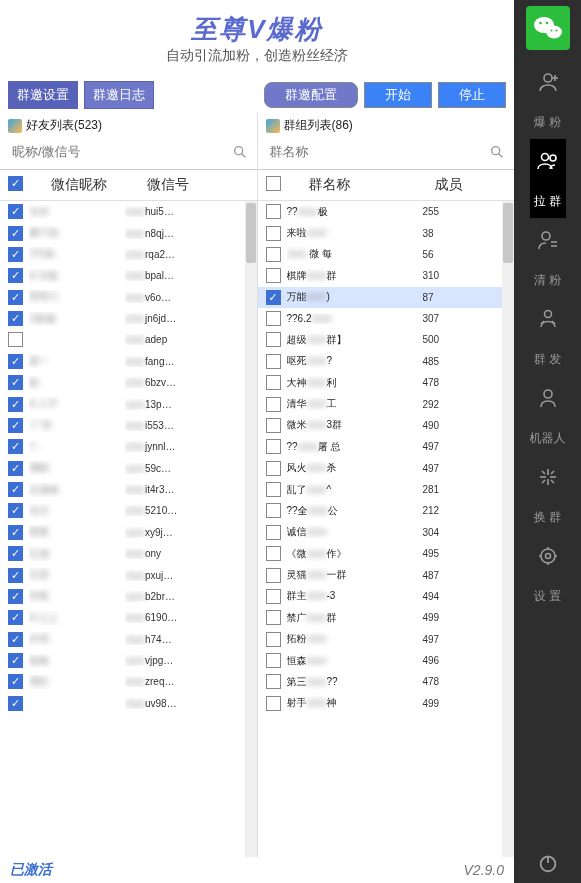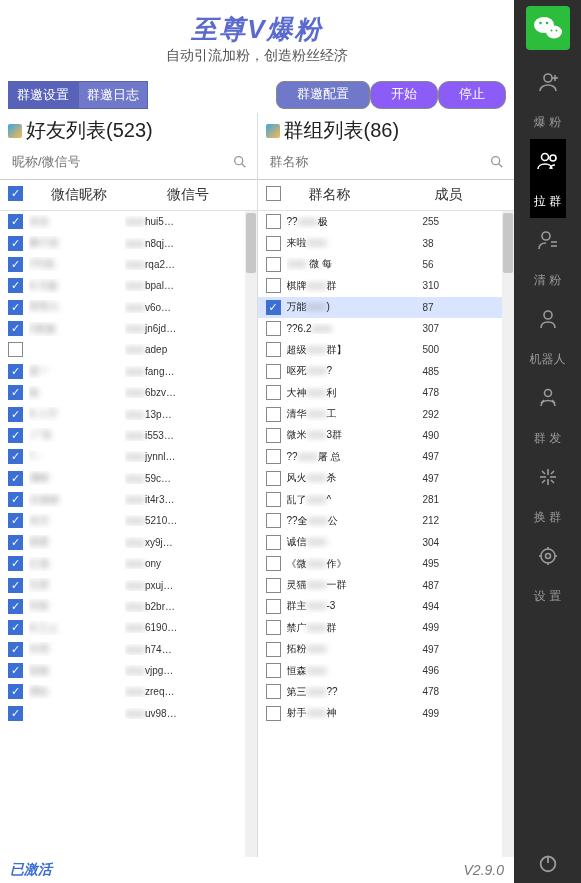--- a/index.html
+++ b/index.html
@@ -1,38 +1,38 @@
 <!DOCTYPE html>
 <html><head>
 <meta charset="utf-8">
 <style>
 * { box-sizing: border-box; margin: 0; padding: 0; font-family: "Microsoft YaHei", sans-serif; }
 body { width: 581px; height: 883px; display: flex; background: #fff; overflow: hidden; }
 .main { flex: 1; display: flex; flex-direction: column; }
 .titlebar { text-align: center; padding: 12px 0 4px; }
 .titlebar h1 { color: #5a6acf; font-size: 26px; font-weight: bold; font-style: italic; letter-spacing: 2px; }
 .subtitle { color: #555; font-size: 14px; padding-bottom: 8px; }
-.toolbar { display: flex; padding: 4px 8px; }
+.toolbar { display: flex; align-items: center; padding: 4px 8px; gap: 6px; }
 .tab { background: #6f78c9; color: #fff; padding: 4px 8px; font-size: 13px; cursor: pointer; border: 1px solid #5a63b0; }
 .tab.active { background: #5862b8; }
 .spacer { flex: 1; }
 .btn { padding: 3px 20px; font-size: 13px; color: #fff; border: 1px solid #888; cursor: pointer; }
-.btn-primary { background: #8b5cf6; border-radius: 11px; }
+.btn-primary { background: #3b82f6; }
 .btn-sec { background: #6f78c9; border-radius: 8px; }
 .panels { display: flex; flex: 1; min-height: 0; }
 .panel { flex: 1; display: flex; flex-direction: column; border-right: 1px solid #ddd; min-height: 0; }
 .panel:last-child { border-right: none; }
-.panel-hdr { display: flex; align-items: center; padding: 4px 8px; font-size: 20px; color: #222; gap: 4px; }
+.panel-hdr { display: flex; align-items: center; padding: 4px 8px; font-size: 12px; color: #222; gap: 4px; }
 .sm-icon { width: 14px; height: 14px; background: linear-gradient(135deg,#3ba6e0,#ffb84d); border-radius: 2px; }
 .search { display: flex; align-items: center; padding: 0 8px 4px; border-bottom: 1px solid #ccc; }
 .search input { flex: 1; border: none; outline: none; padding: 6px 4px; font-size: 13px; color: #999; }
 .search .mag { width: 18px; height: 18px; display: flex; align-items: center; justify-content: center; color: #999; cursor: pointer; }
 .cols { display: flex; padding: 6px 8px 6px 8px; font-size: 14px; color: #333; border-bottom: 1px solid #e0e0e0; gap: 6px; }
 .cols-left .c1 { width: 90px; margin-left: 22px; }
-.cols-left .c2 { flex: 1; margin-left: 20px; }
+.cols-left .c2 { flex: 1; }
 .cols-right .c1 { width: 120px; margin-left: 22px; }
 .cols-right .c2 { width: 50px; text-align: left; }
 .rows { flex: 1; overflow: hidden; position: relative; }
 .rows-inner { position: absolute; inset: 0; overflow-y: hidden; }
 .row { display: flex; align-items: center; padding: 3.2px 8px; font-size: 10px; gap: 6px; }
 .row.sel { background: #d9e4ff; }
 .cb { width: 15px; height: 15px; border: 1px solid #888; background: #fff; display: flex; align-items: center; justify-content: center; cursor: pointer; }
 .cb.checked { background: #3b6fd4; border-color: #3b6fd4; }
 .cb.checked::after { content: "✓"; color: #fff; font-size: 11px; line-height: 1; }
 .nick { width: 90px; overflow: hidden; white-space: nowrap; color: #222; }
@@ -414,35 +414,35 @@
             <path d="M3 21c0-4 3-6 7-6"></path>
             <line x1="15" y1="14" x2="21" y2="14"></line>
             <line x1="15" y1="18" x2="21" y2="18"></line>
           </svg>
         </div>
         <div class="lbl">清 粉</div>
       </div>
       <div class="side-item">
         <div class="ic">
           <svg width="24" height="24" viewBox="0 0 24 24" fill="none" stroke="currentColor" stroke-width="1.6">
-            <circle cx="12" cy="8" r="4"></circle>
-            <path d="M5 21c0-4 3-6 7-6s7 2 7 6"></path>
-          </svg>
-        </div>
-        <div class="lbl">机器人</div>
-      </div>
-      <div class="side-item">
-        <div class="ic">
-          <svg width="24" height="24" viewBox="0 0 24 24" fill="none" stroke="currentColor" stroke-width="1.6">
             <circle cx="12" cy="7" r="3.5"></circle>
             <path d="M5 20c0-3.5 3-5.5 7-5.5s7 2 7 5.5"></path>
             <path d="M8 14l-3 3M16 14l3 3"></path>
           </svg>
         </div>
         <div class="lbl">群 发</div>
+      </div>
+      <div class="side-item">
+        <div class="ic">
+          <svg width="24" height="24" viewBox="0 0 24 24" fill="none" stroke="currentColor" stroke-width="1.6">
+            <circle cx="12" cy="8" r="4"></circle>
+            <path d="M5 21c0-4 3-6 7-6s7 2 7 6"></path>
+          </svg>
+        </div>
+        <div class="lbl">机器人</div>
       </div>
       <div class="side-item">
         <div class="ic">
           <svg width="24" height="24" viewBox="0 0 24 24" fill="none" stroke="currentColor" stroke-width="1.6">
             <line x1="12" y1="4" x2="12" y2="10"></line>
             <line x1="12" y1="14" x2="12" y2="20"></line>
             <line x1="4" y1="12" x2="10" y2="12"></line>
             <line x1="14" y1="12" x2="20" y2="12"></line>
             <line x1="6" y1="6" x2="9" y2="9"></line>
             <line x1="15" y1="15" x2="18" y2="18"></line>

